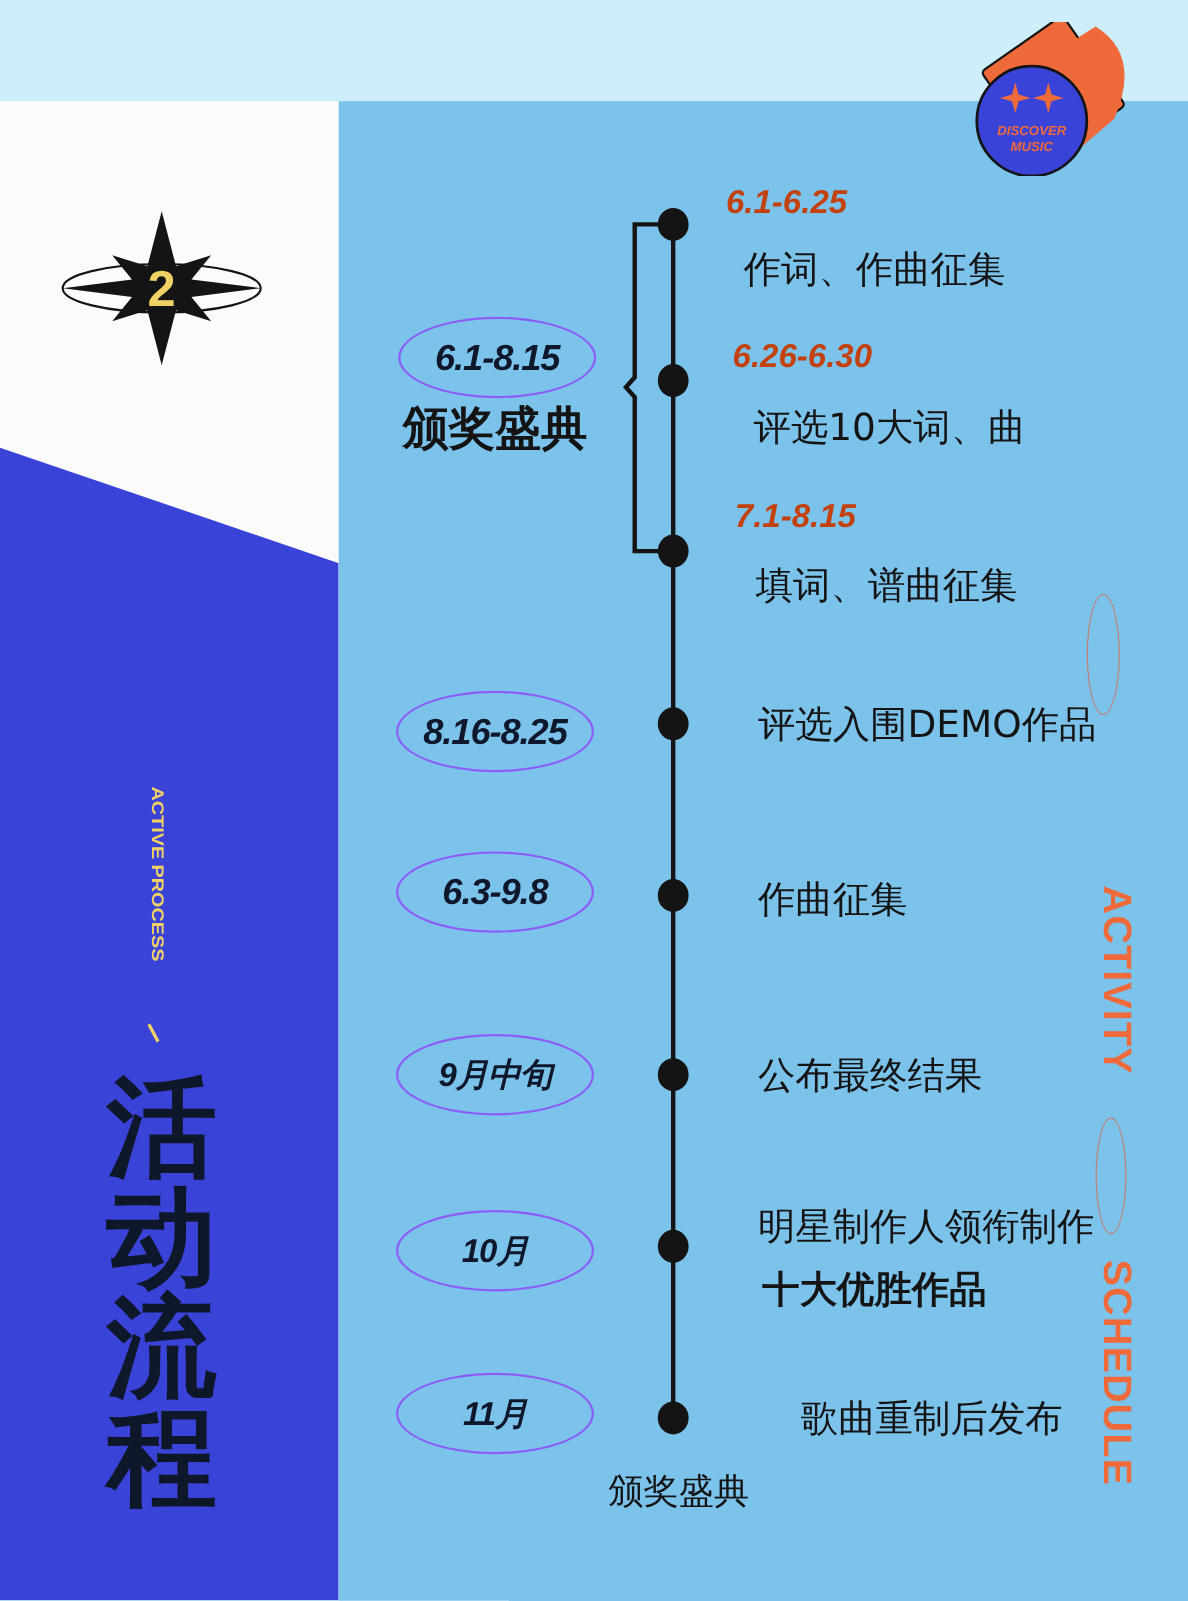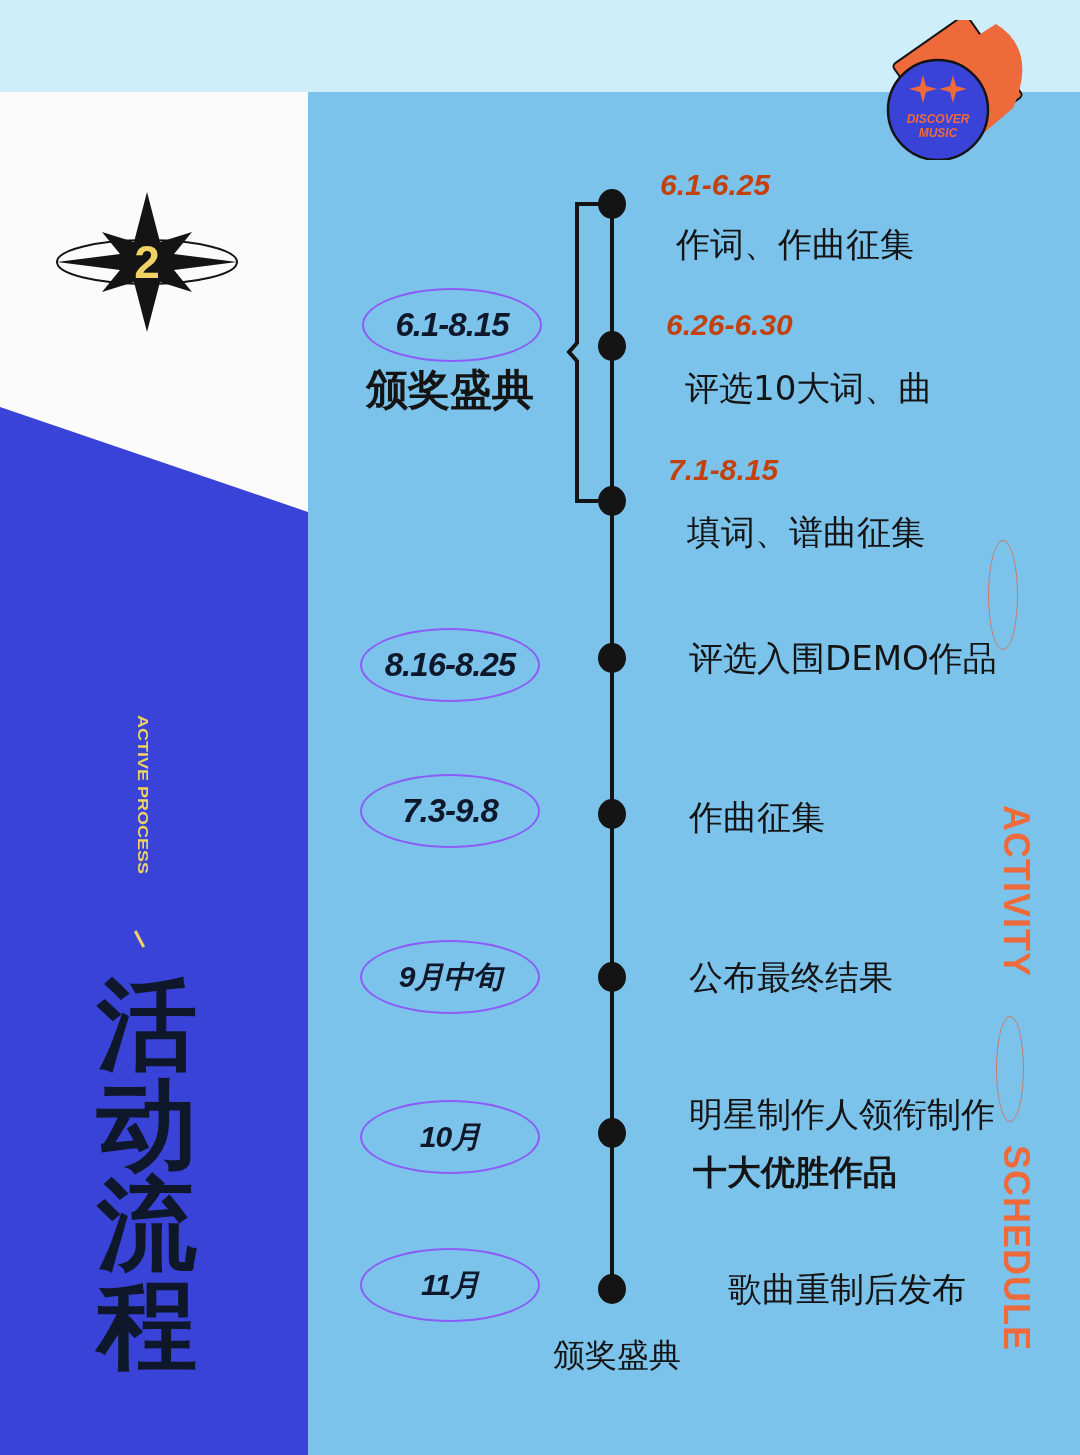--- a/index.html
+++ b/index.html
@@ -161,21 +161,21 @@
 <div class="sub-desc" style="left:664px; top:366px;">评选10大词、曲</div>
 
 <div class="dot" style="top:486px;"></div>
 <div class="sub-date" style="left:668px; top:453px;">7.1-8.15</div>
 <div class="sub-desc" style="left:666px; top:510px;">填词、谱曲征集</div>
 
 <div class="oval" style="left:360px; top:628px;text-align:center;">8.16-8.25</div>
 <div class="dot" style="top:643px;"></div>
 <div class="desc" style="left:668px; top:636px;">评选入围DEMO作品</div>
 
-<div class="oval" style="left:360px; top:774px;">7.3-9.8</div>
+<div class="oval" style="left:360px; top:774px;">6.3-9.8</div>
 <div class="dot" style="top:799px;"></div>
 <div class="desc" style="left:668px; top:795px;">作曲征集</div>
 
 <div class="oval cn" style="left:360px; top:940px;">9月中旬</div>
 <div class="dot" style="top:962px;"></div>
 <div class="desc" style="left:668px; top:955px;">公布最终结果</div>
 
 <div class="oval cn" style="left:360px; top:1100px;">10月</div>
 <div class="dot" style="top:1118px;"></div>
 <div class="desc" style="left:668px; top:1092px;">明星制作人领衔制作</div>

